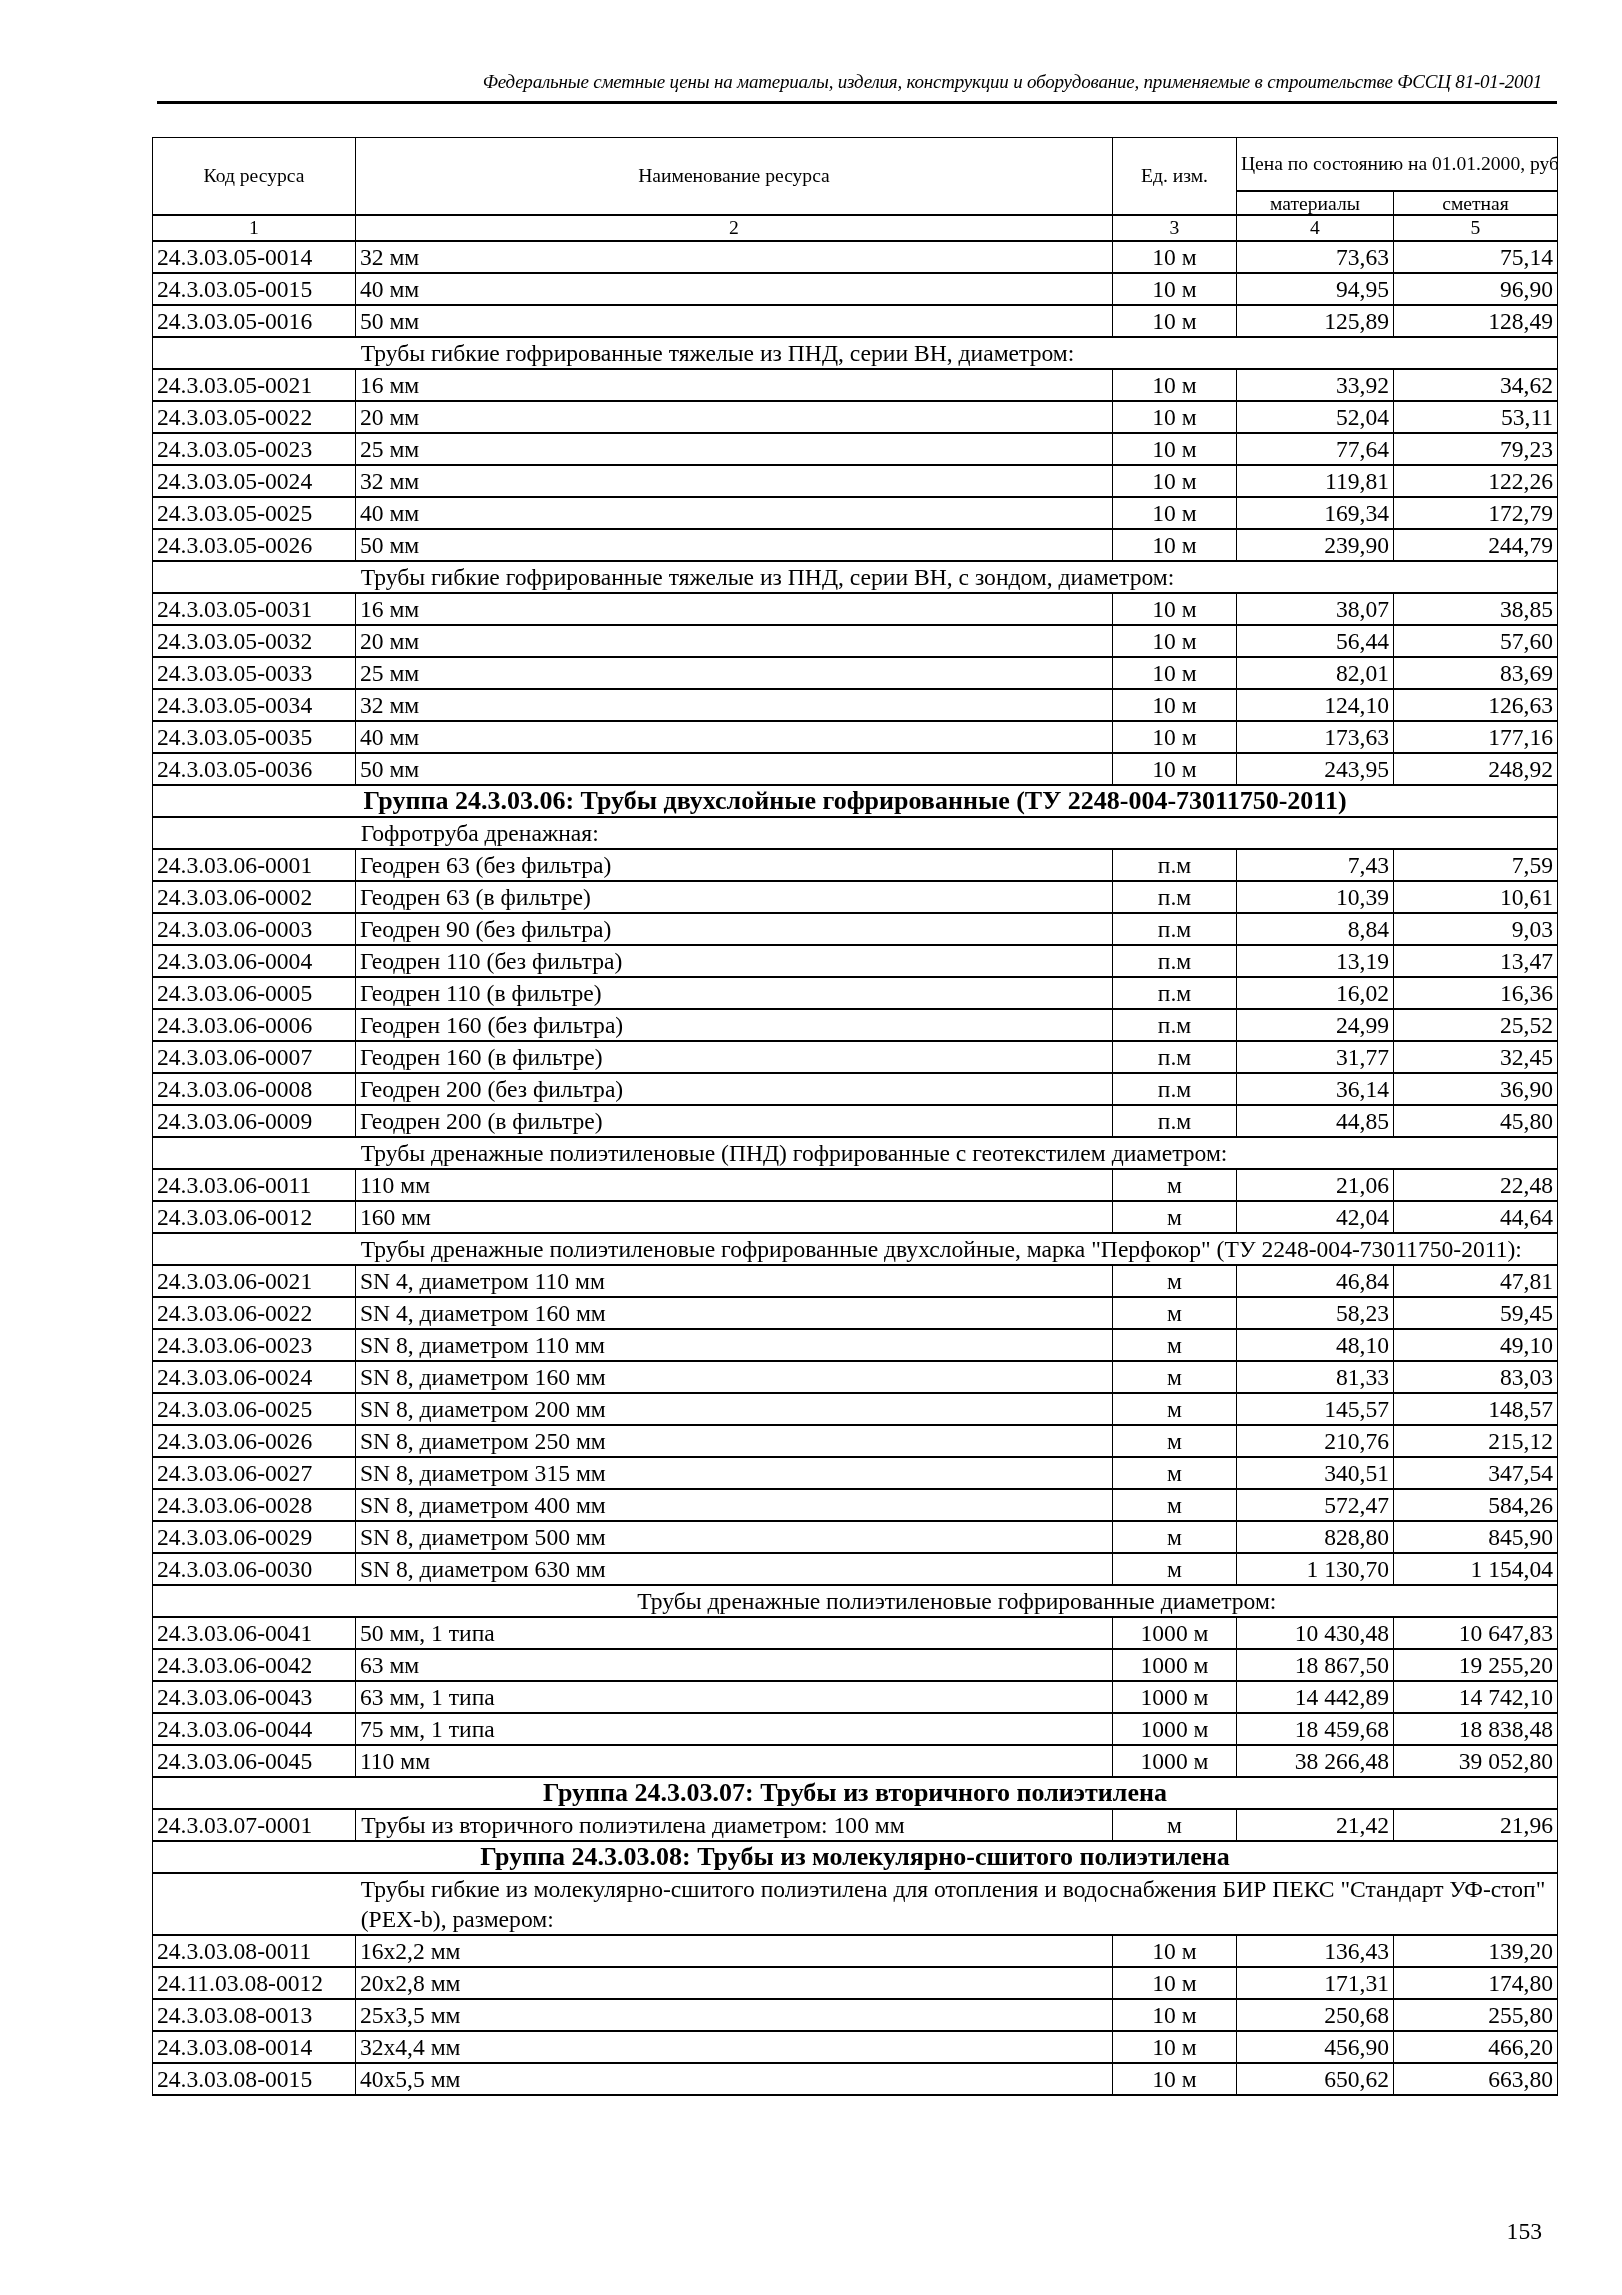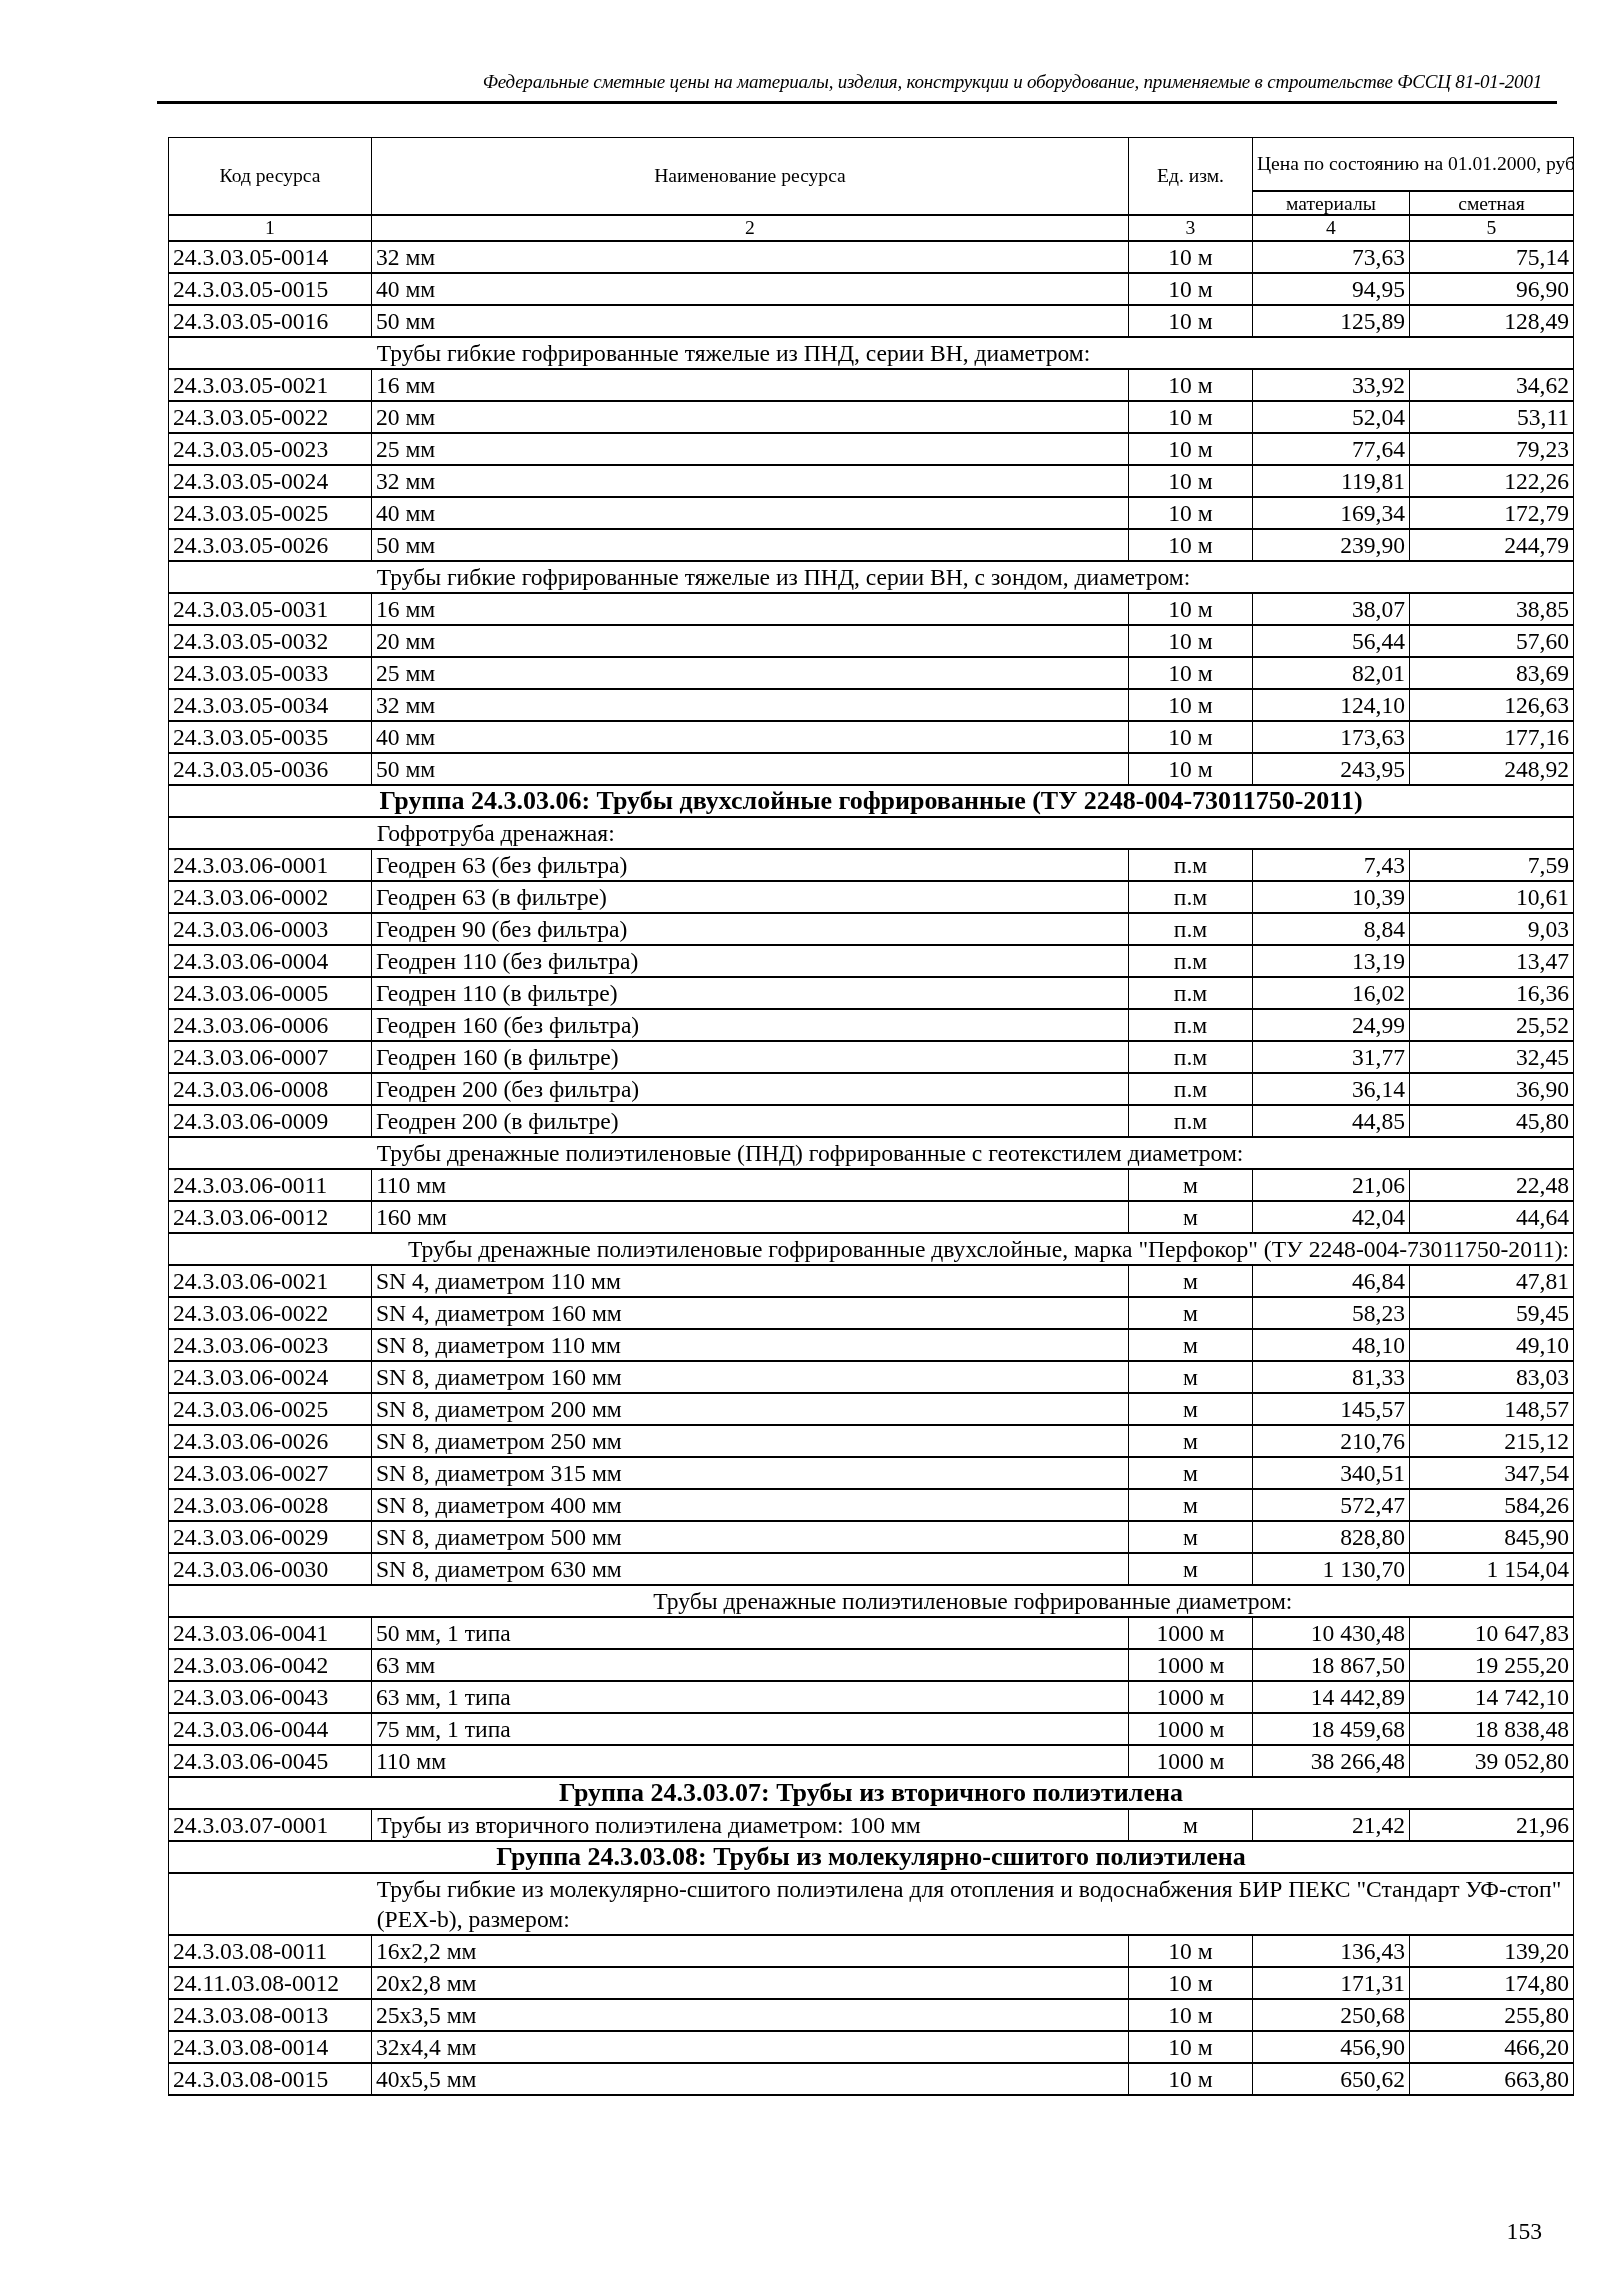--- a/index.html
+++ b/index.html
@@ -1,21 +1,21 @@
 <!DOCTYPE html>
 <html style="font-size:10.5px"><head>
 <meta charset="utf-8">
 <style>
   html, body { margin: 0; padding: 0; background: #ffffff; }
   body { width: 1623px; height: 2295px; position: relative; overflow: hidden;
          font-family: "Liberation Serif", "DejaVu Serif", serif; color: #000; }
   .running-head { position: absolute; left: 142px; top: 71px; width: 1400px;
          font-style: italic; font-size: 19px; text-align: right; letter-spacing: -0.2px; }
   .head-rule { position: absolute; left: 157px; top: 101px; width: 1400px; height: 2.6px; background: #000; }
-  table.price { position: absolute; left: 168px; top: 137px; width: 1405px;
+  table.price { position: absolute; left: 152px; top: 137px; width: 1405px;
          border-collapse: collapse; table-layout: fixed; font-size: 23.6px; }
   table.price td, table.price th { border: 0.7px solid #000; padding: 0 3.9px; font-weight: normal;
          line-height: 30px; height: 30px; overflow: hidden; white-space: nowrap; }
   table.price tr { border-bottom: 2px solid #000; }
   col.c-code { width: 203px; } col.c-name { width: 757px; } col.c-unit { width: 124px; }
   col.c-p1 { width: 157px; } col.c-p2 { width: 164px; }
   th.hdr { font-size: 19.6px; line-height: 23.6px; vertical-align: middle; text-align: center; white-space: normal; }
   tr.hdr-main th { height: 52px; }
   tr.hdr-sub th { height: 22px; line-height: 21px; font-size: 19.6px; }
   tr.colnums td { text-align: center; height: 23.6px; line-height: 23.6px; font-size: 19.6px; }
@@ -258,21 +258,21 @@
       </tr>
       <tr class="item">
         <td class="code">24.3.03.06-0012</td>
         <td class="name">160 мм</td>
         <td class="unit">м</td>
         <td class="num">42,04</td>
         <td class="num">44,64</td>
       </tr>
       <tr class="subhead">
         <td style="border-right: none;"></td>
-        <td class="caption" colspan="4" style="border-left: none; text-align: right;">Трубы дренажные полиэтиленовые гофрированные двухслойные, марка "Перфокор" (ТУ 2248-004-73011750-2011):</td>
+        <td class="caption" colspan="4" style="border-left: none;">Трубы дренажные полиэтиленовые гофрированные двухслойные, марка "Перфокор" (ТУ 2248-004-73011750-2011):</td>
       </tr>
       <tr class="item">
         <td class="code">24.3.03.06-0021</td>
         <td class="name">SN 4, диаметром 110 мм</td>
         <td class="unit">м</td>
         <td class="num">46,84</td>
         <td class="num">47,81</td>
       </tr>
       <tr class="item">
         <td class="code">24.3.03.06-0022</td>

